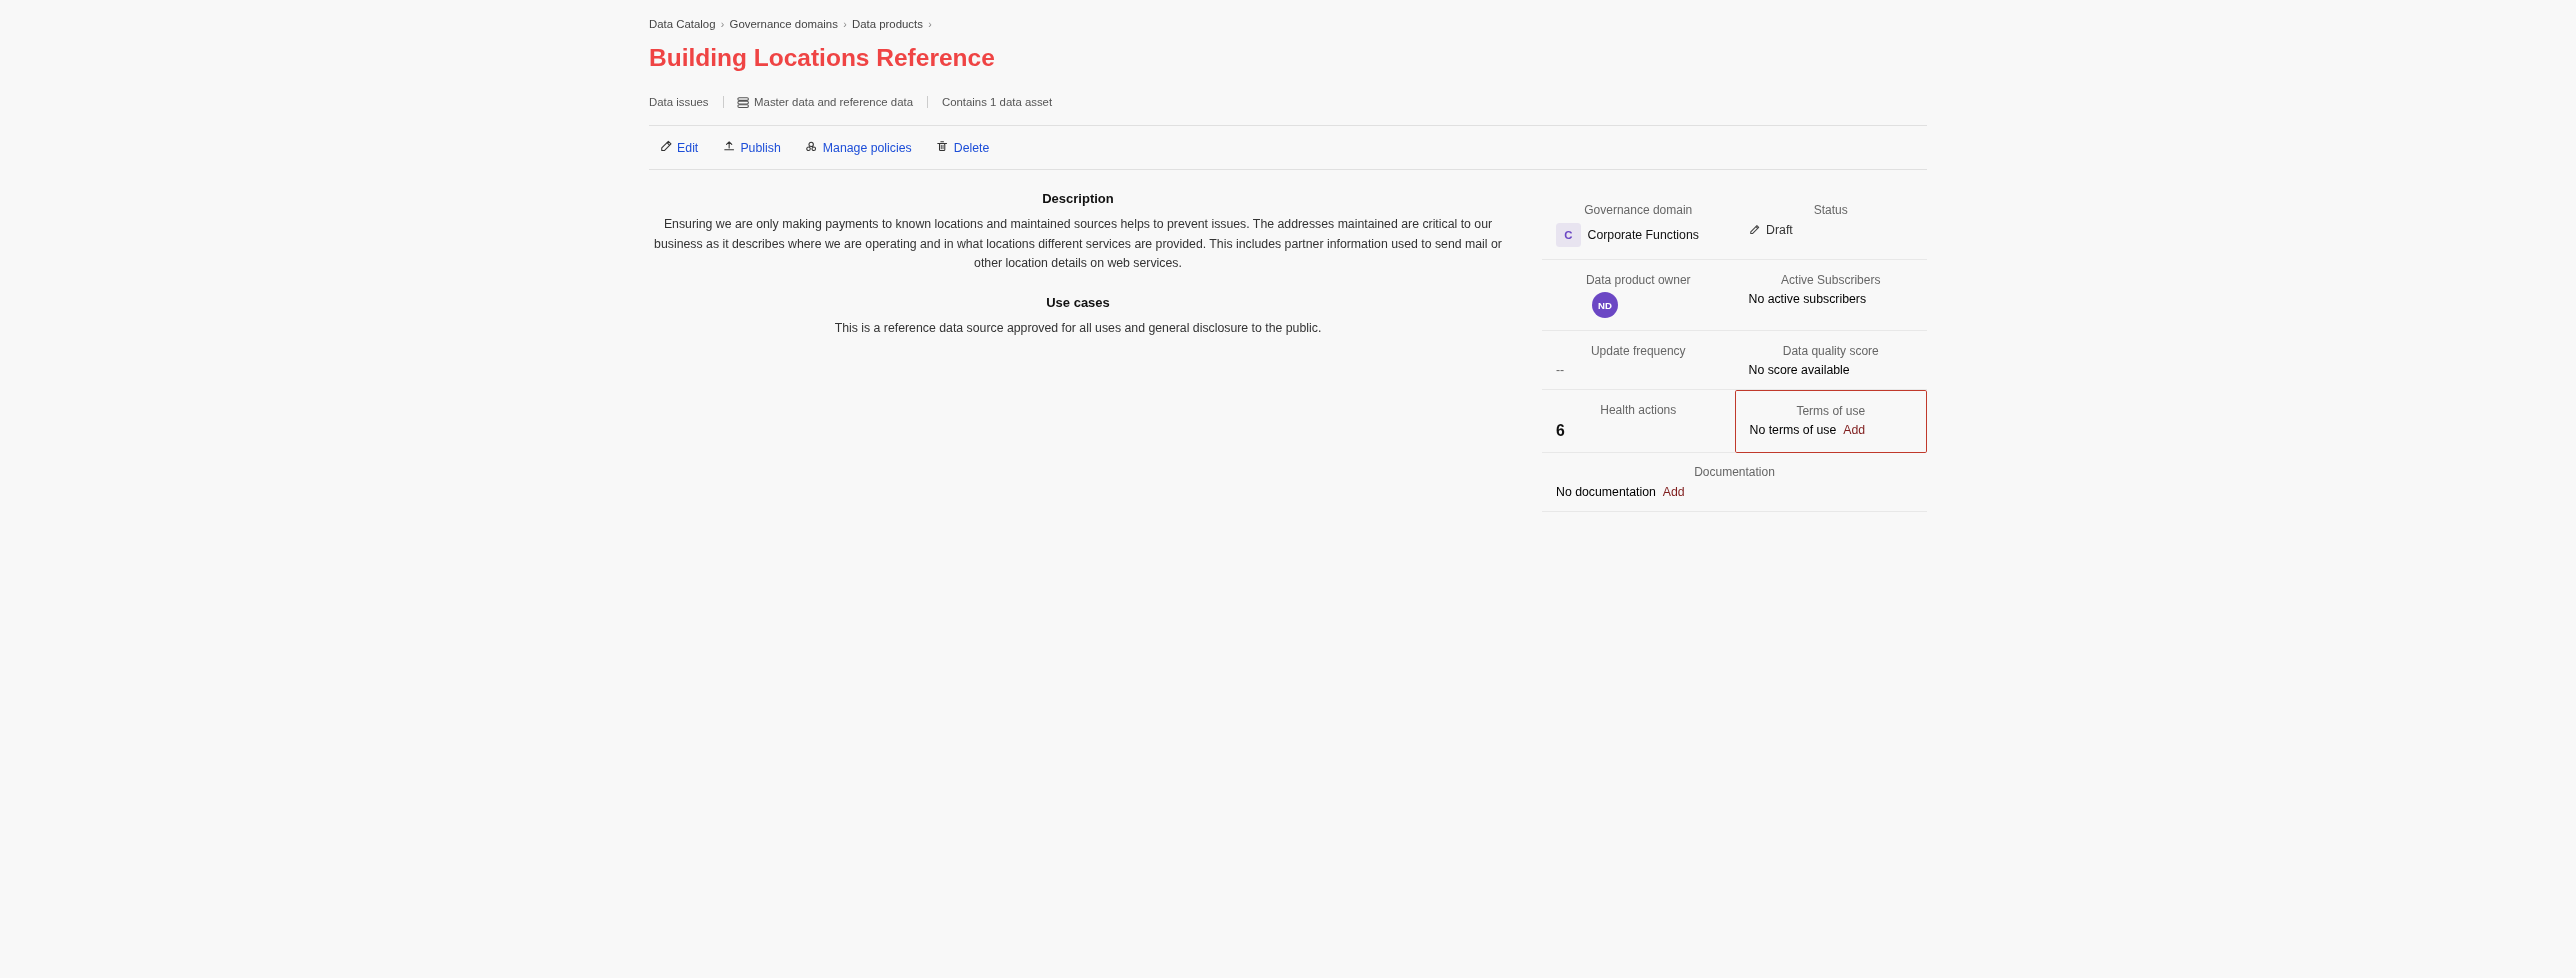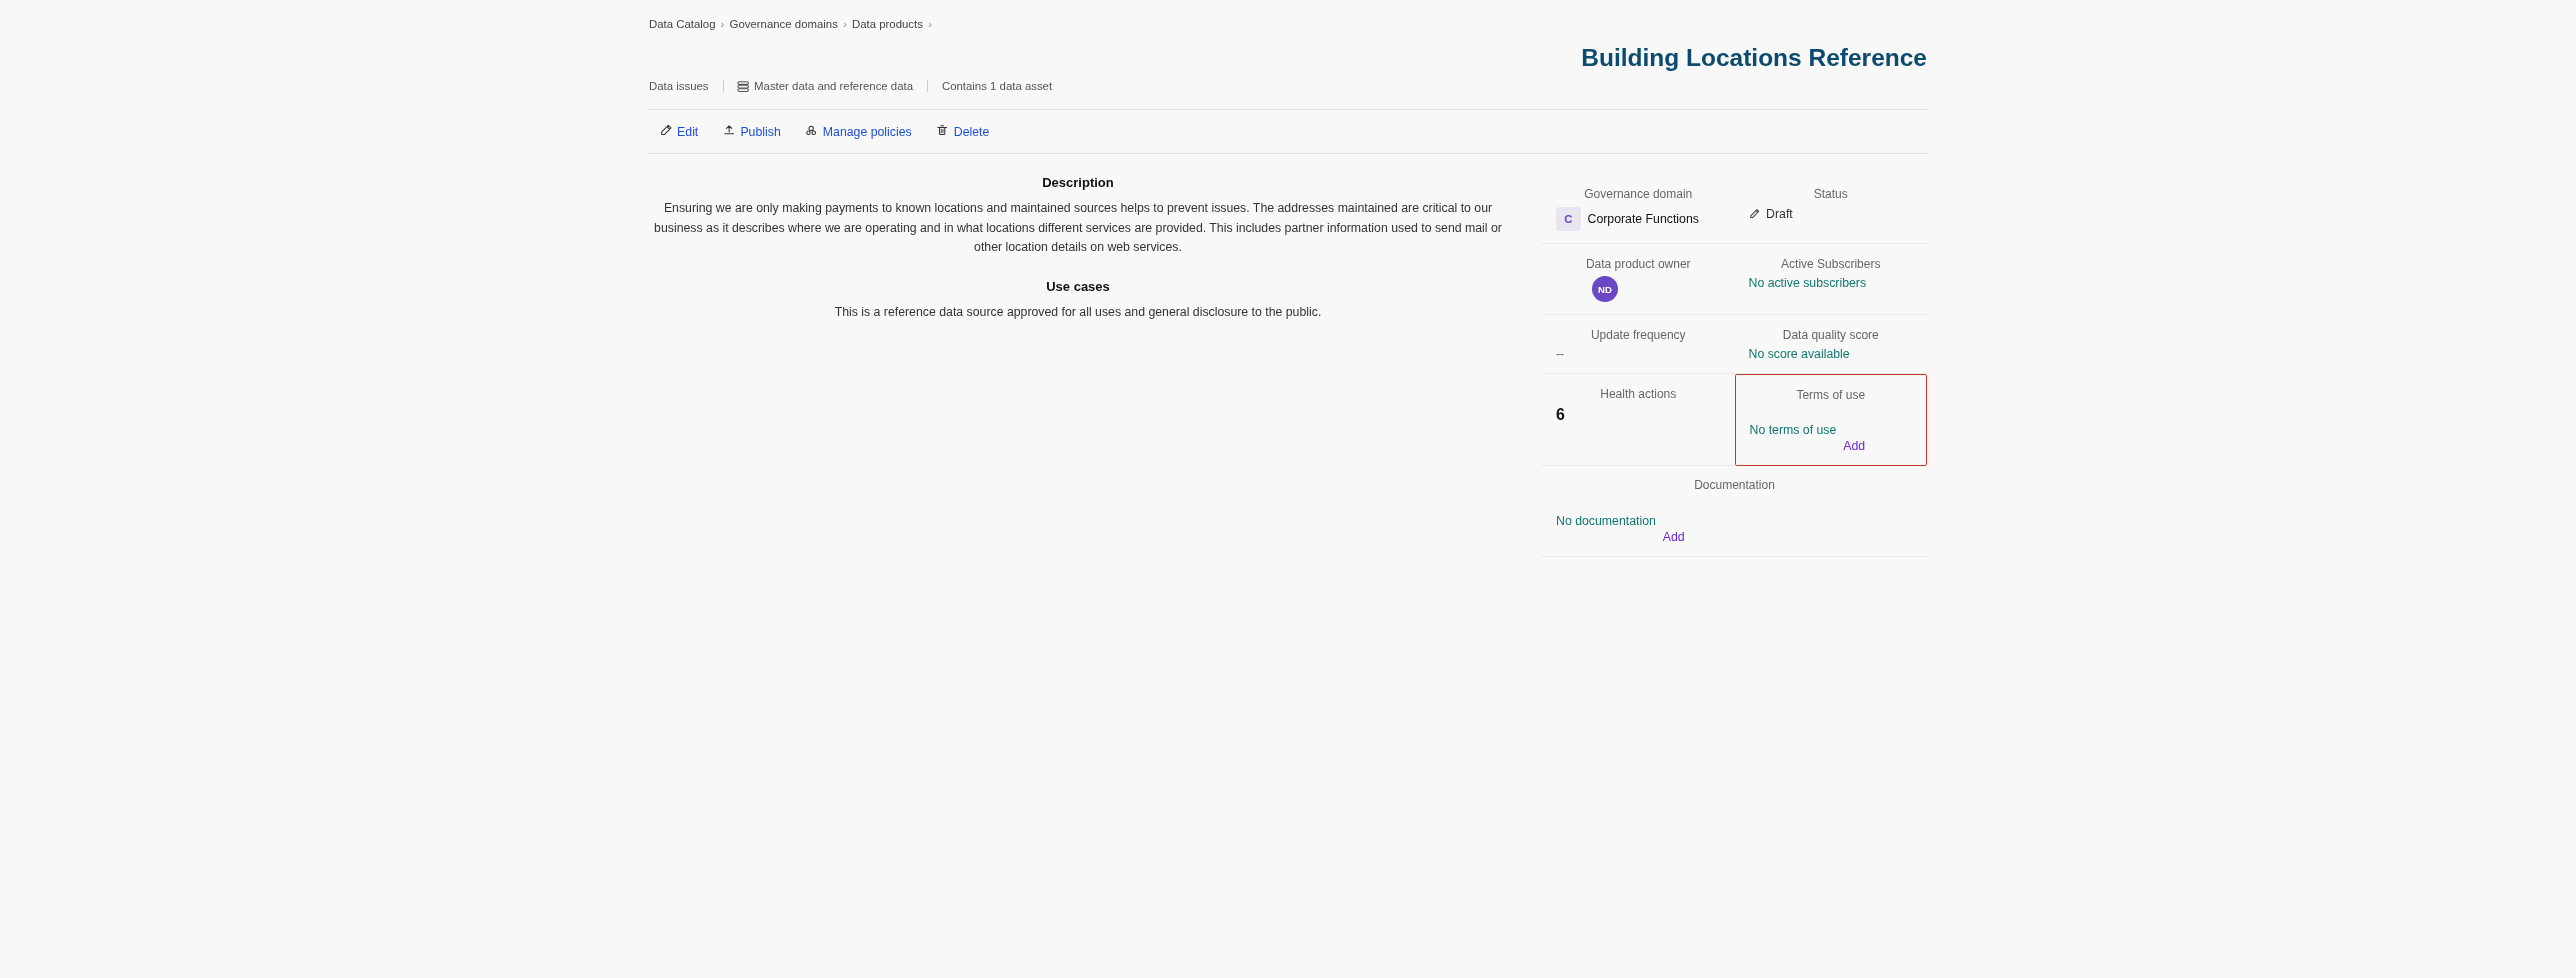--- a/index.html
+++ b/index.html
@@ -40,23 +40,22 @@
 
     .breadcrumb-separator {
       color: #888;
       font-size: 10.5px;
     }
 
     
     .page-title {
       font-size: 24.5px;
       font-weight: 600;
-      color: #0c4a6e;
-      margin-bottom: 8px;
-      text-align: right;
+      color: #ef4444;
+      margin-bottom: 24px;
     }
 
     
     .subtitle-row {
       display: flex;
       align-items: center;
       gap: 14px;
       font-size: 11.4px;
       color: #555;
       margin-bottom: 17.5px;
@@ -206,40 +205,39 @@
       display: flex;
       align-items: center;
       justify-content: center;
       font-size: 9.6px;
       font-weight: 600;
       margin-left: 36px;
     }
 
     .no-value {
       font-size: 12.3px;
-      color: #0f766e;
+      color: #000000;
     }
 
     .health-number {
       font-size: 15.8px;
       font-weight: 600;
       color: #111;
     }
 
     .terms-cell {
       border: 1.8px solid #c0392b;
       border-radius: 1.8px;
     }
 
     .add-link {
-      color: #6d28d9;
+      color: #7f1d1d;
       text-decoration: none;
       cursor: pointer;
       font-size: 12.3px;
-      margin-top: 32px;
     }
 
     .terms-value {
       display: flex;
       align-items: center;
       gap: 7px;
     }
 
     .double-dash {
       color: #666;

